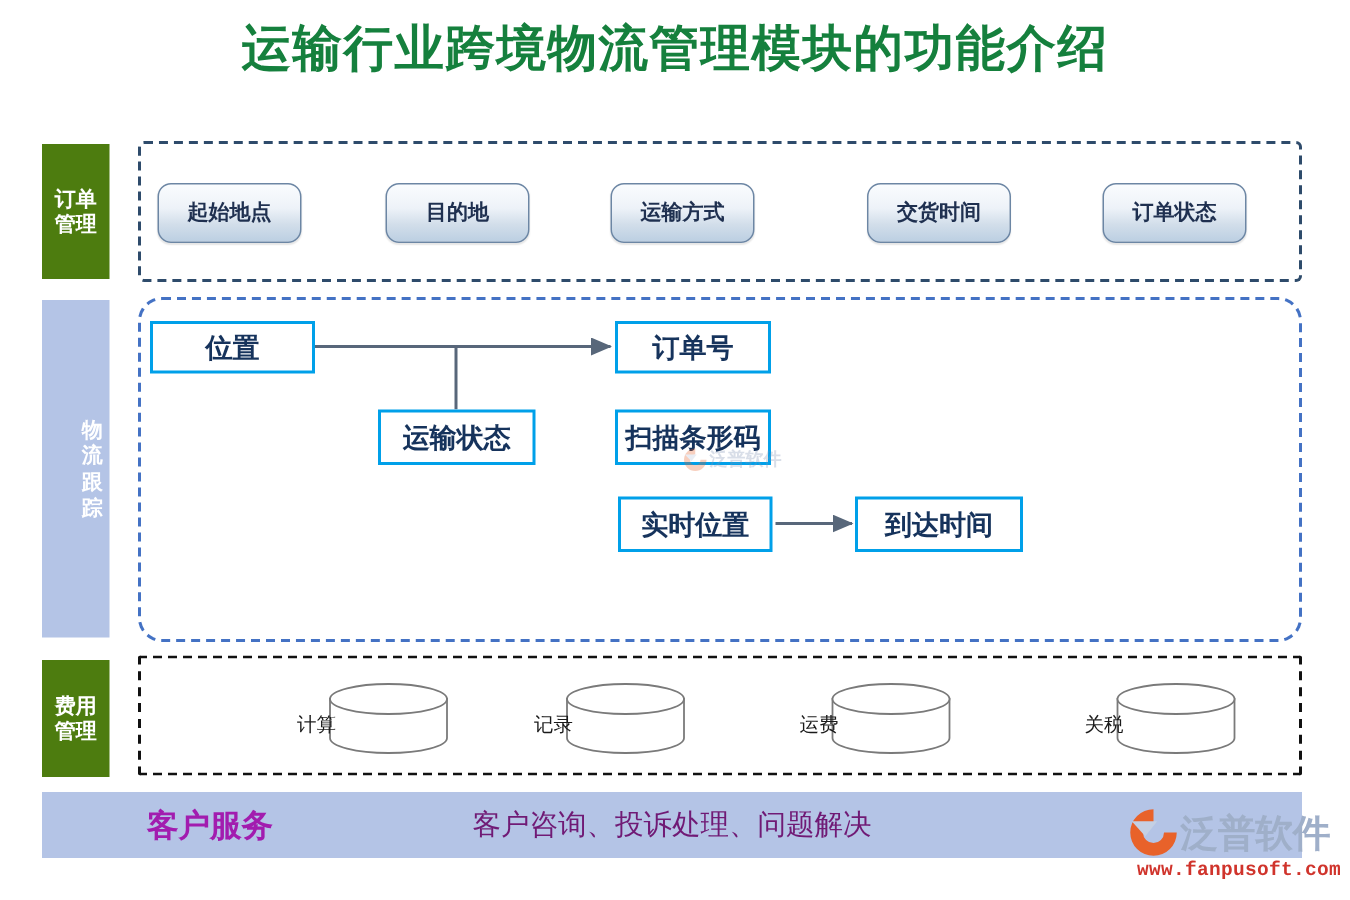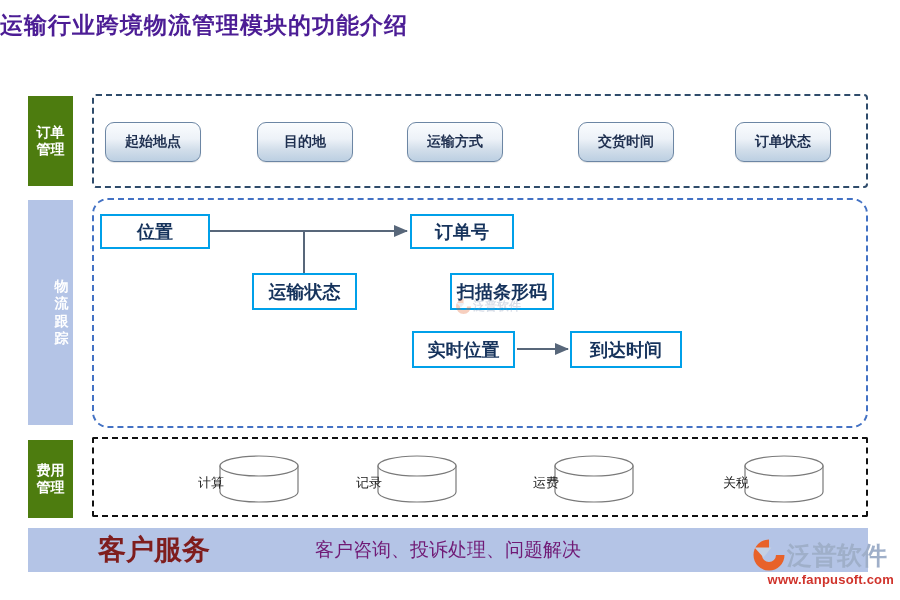--- a/index.html
+++ b/index.html
@@ -7,23 +7,24 @@
     width: 900px; height: 600px;
     background: #ffffff;
     font-family: "Liberation Sans", "DejaVu Sans", sans-serif;
     overflow: hidden;
   }
   #page { position: relative; width: 900px; height: 600px; background: #fff; }
 
   
   .page-title {
     position: absolute; left: 0; top: 10px; width: 900px;
-    font-family: "Liberation Serif", "DejaVu Serif", serif;
-    font-size: 23px; font-weight: bold;
-    color: #4c1d95;
+    text-align: center;
+    font-family: "Liberation Serif", "DejaVu Serif", serif;
+    font-size: 33px; font-weight: bold;
+    color: #15803d;
     letter-spacing: 1px;
     white-space: nowrap;
   }
 
   
   .side-label {
     position: absolute;
     display: flex; align-items: center; justify-content: center;
     text-align: center;
     color: #ffffff;
@@ -93,21 +94,21 @@
 
   
   .footer-bar {
     position: absolute;
     background: #B4C4E6;
     display: flex; align-items: center;
   }
   .footer-title {
     position: absolute; left: 70px; top: 50%; transform: translateY(-50%);
     font-family: "Liberation Serif", "DejaVu Serif", serif;
-    font-size: 28px; font-weight: bold; color: #7f1d1d;
+    font-size: 21px; font-weight: bold; color: #a21caf;
     white-space: nowrap;
   }
   .footer-sub {
     position: absolute; left: 287px; top: 50%; transform: translateY(-50%);
     font-family: "Liberation Serif", "DejaVu Serif", serif;
     font-size: 19px; color: #701a75;
     white-space: nowrap;
   }
 
   
@@ -117,21 +118,21 @@
   }
   .logo-row { display: flex; align-items: center; height: 38px; }
   .logo-mark { width: 34px; height: 34px; flex: 0 0 34px; }
   .logo-text {
     font-family: "Liberation Serif", "DejaVu Serif", serif;
     font-size: 25px; font-weight: bold;
     color: #9FAFC9; letter-spacing: 0px; white-space: nowrap;
     margin-left: 1px;
   }
   .logo-url {
-    font-family: Liberation Sans, sans-serif;
+    font-family: Liberation Mono, monospace;
     font-size: 13px; font-weight: bold; color: #D0342C;
     letter-spacing: 0.2px; white-space: nowrap;
     margin-top: -2px; text-align: right; width: 100%;
   }
   .wm-small {
     position: absolute; left: 455px; top: 296px;
     width: 78px; height: 20px; opacity: 0.30;
     display: flex; align-items: center;
   }
   .wm-small .logo-mark { width: 17px; height: 17px; flex: 0 0 17px; }
@@ -200,21 +201,21 @@
 
   <div class="fbox" style="left:100px; top:214px; width:110px; height:35px;">
     <span>位置</span>
   </div>
   <div class="fbox" style="left:410px; top:214px; width:104px; height:35px;">
     <span>订单号</span>
   </div>
   <div class="fbox" style="left:252px; top:273px; width:105px; height:37px;">
     <span>运输状态</span>
   </div>
-  <div class="fbox" style="left:410px; top:273px; width:104px; height:37px;margin-left:40px;">
+  <div class="fbox" style="left:410px; top:273px; width:104px; height:37px;">
     <span>扫描条形码</span>
   </div>
   <div class="fbox" style="left:412px; top:331px; width:103px; height:37px;">
     <span>实时位置</span>
   </div>
   <div class="fbox" style="left:570px; top:331px; width:112px; height:37px;">
     <span>到达时间</span>
   </div>
 
   <div class="wm-small">

